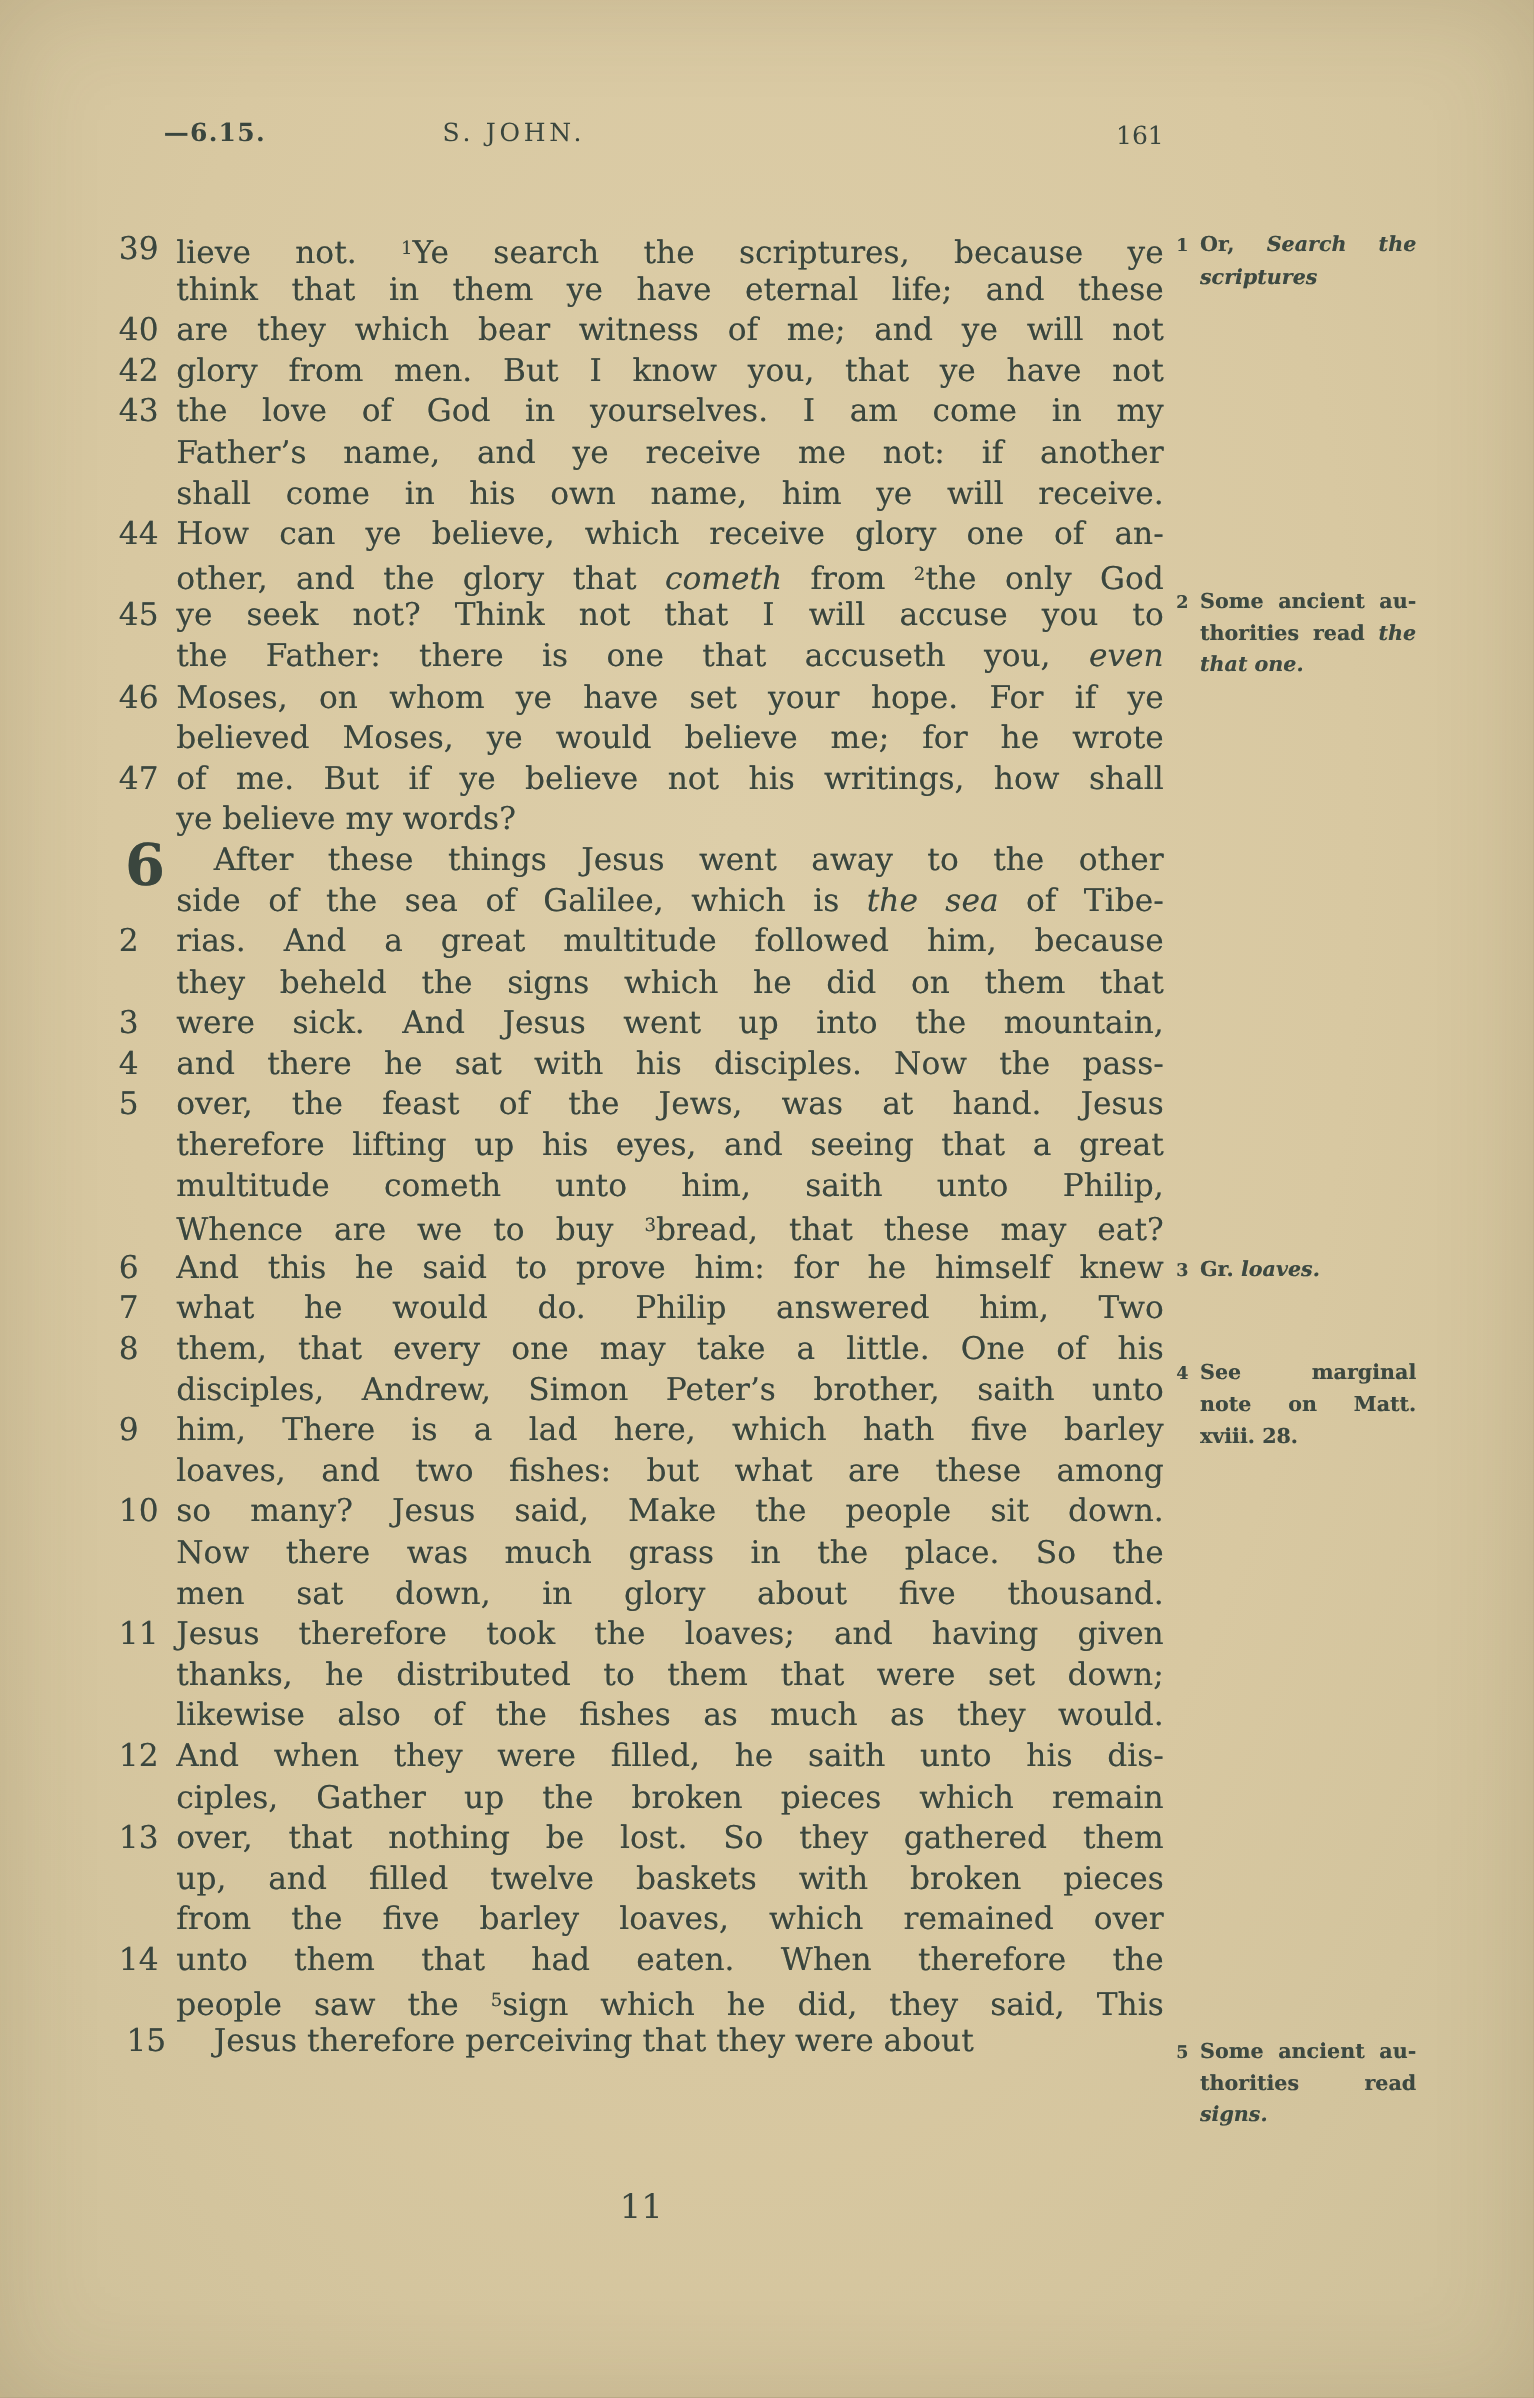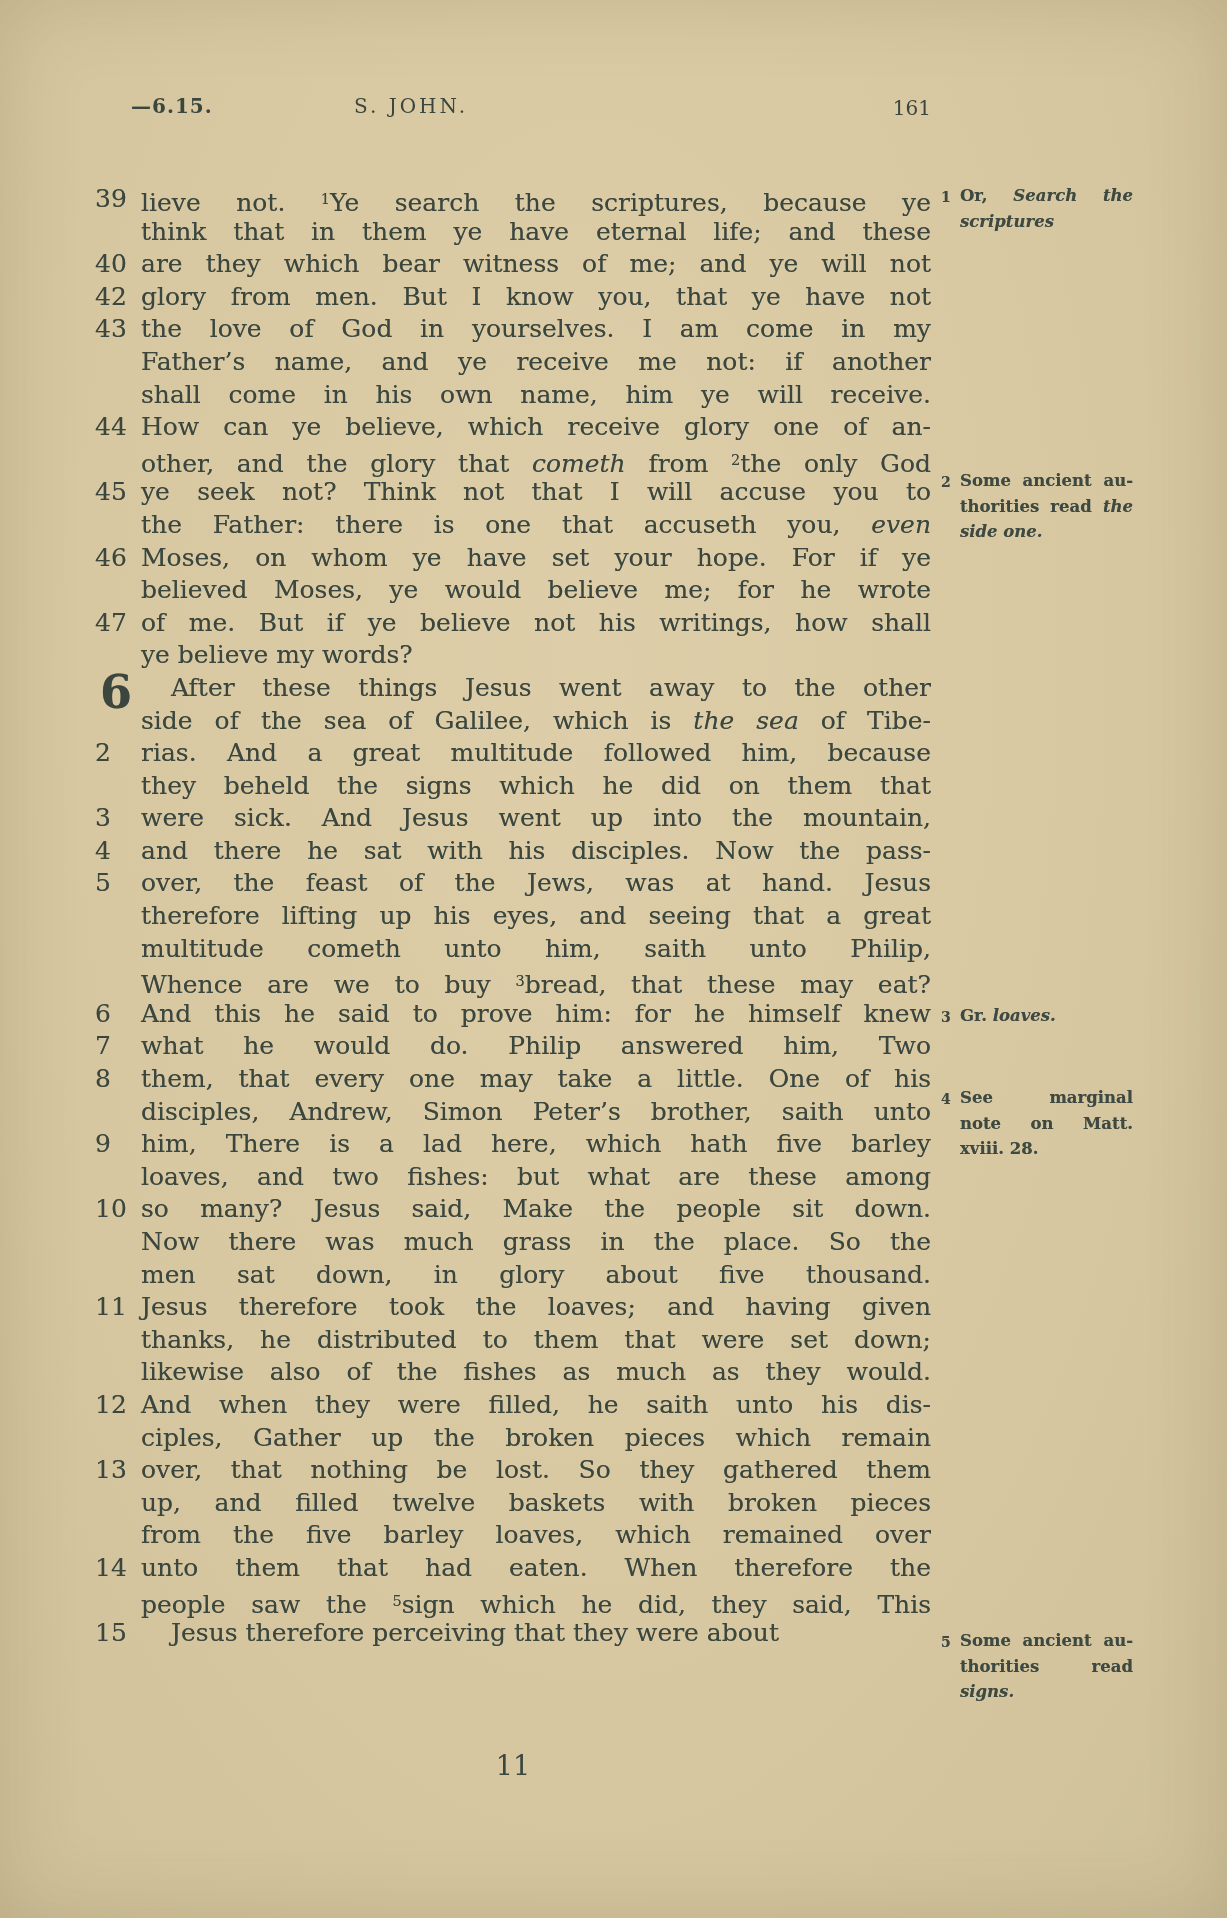--- a/index.html
+++ b/index.html
@@ -13,21 +13,21 @@
     overflow:hidden;
   }
   .header{position:absolute;top:94px;left:95px;width:836px;height:38px;font-size:20px;}
   .h-left{position:absolute;left:36px;top:0;font-weight:700;letter-spacing:1px;}
   .h-center{position:absolute;left:316px;top:0;transform:translateX(-50%);letter-spacing:3px;}
   .h-right{position:absolute;right:0;top:2px;}
   .main{position:absolute;top:183px;left:95px;width:836px;text-shadow:0 0 .5px rgba(58,70,62,.55);}
   .line{position:relative;height:32.6px;line-height:32.6px;padding-left:46px;font-size:25px;}
   .line.just{text-align:justify;text-align-last:justify;}
   .line.indent{padding-left:76px;}
-  .vnum{position:absolute;left:0;top:0;width:38px;}
+  .vnum{position:absolute;left:0;top:0;width:38px;text-align:right;}
   .chnum{position:absolute;left:5px;top:-3px;width:40px;text-align:left;font-size:46px;line-height:46px;font-weight:700;}
   .sup{font-size:58%;vertical-align:7px;}
   .it{font-style:italic;}
   .margin{position:absolute;top:0;left:941px;width:192px;font-size:16.5px;line-height:25.5px;font-weight:700;color:#3d4941;text-shadow:0 0 .4px rgba(61,73,65,.5);}
   .note{position:absolute;left:0;width:192px;padding-left:19px;box-sizing:border-box;}
   .nnum{position:absolute;left:0;top:2px;font-size:14px;}
   .nline.just{text-align:justify;text-align-last:justify;}
   .footer{position:absolute;top:1750px;left:95px;width:836px;text-align:center;font-size:27px;}
 </style>
 </head>
@@ -91,21 +91,21 @@
   <div class="margin" id="margin-notes">
       <div class="note" style="top: 183px;">
         <span class="nnum">1</span>
         <div class="nline just"><span>Or, </span><span class="it">Search the</span></div>
         <div class="nline"><span class="it">scriptures</span></div>
       </div>
       <div class="note" style="top: 468px;">
         <span class="nnum">2</span>
         <div class="nline just"><span>Some ancient au-</span></div>
         <div class="nline just"><span>thorities read </span><span class="it">the</span></div>
-        <div class="nline"><span class="it">side one.</span></div>
+        <div class="nline"><span class="it">that one.</span></div>
       </div>
       <div class="note" style="top: 1003px;">
         <span class="nnum">3</span>
         <div class="nline"><span>Gr. </span><span class="it">loaves.</span></div>
       </div>
       <div class="note" style="top: 1085px;">
         <span class="nnum">4</span>
         <div class="nline just"><span>See marginal</span></div>
         <div class="nline just"><span>note on Matt.</span></div>
         <div class="nline"><span>xviii. 28.</span></div>

